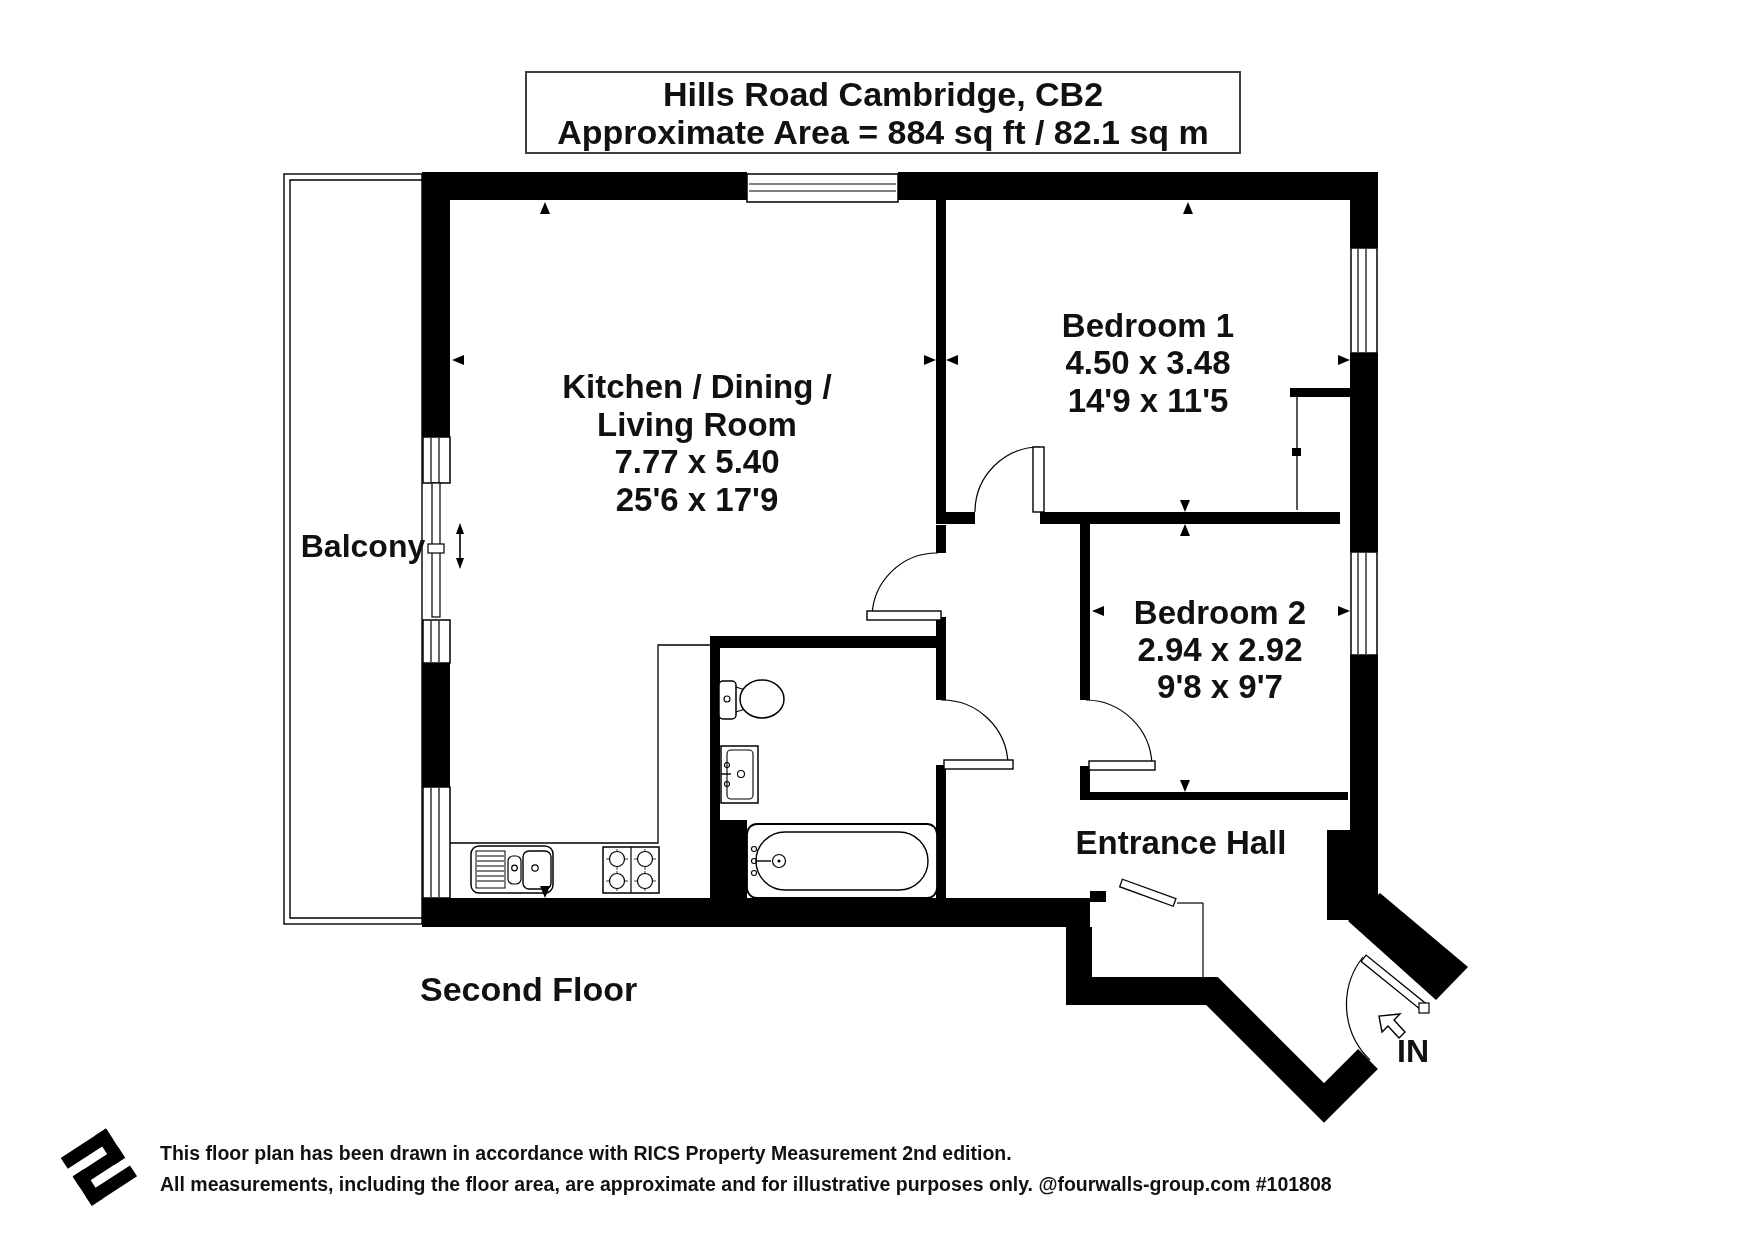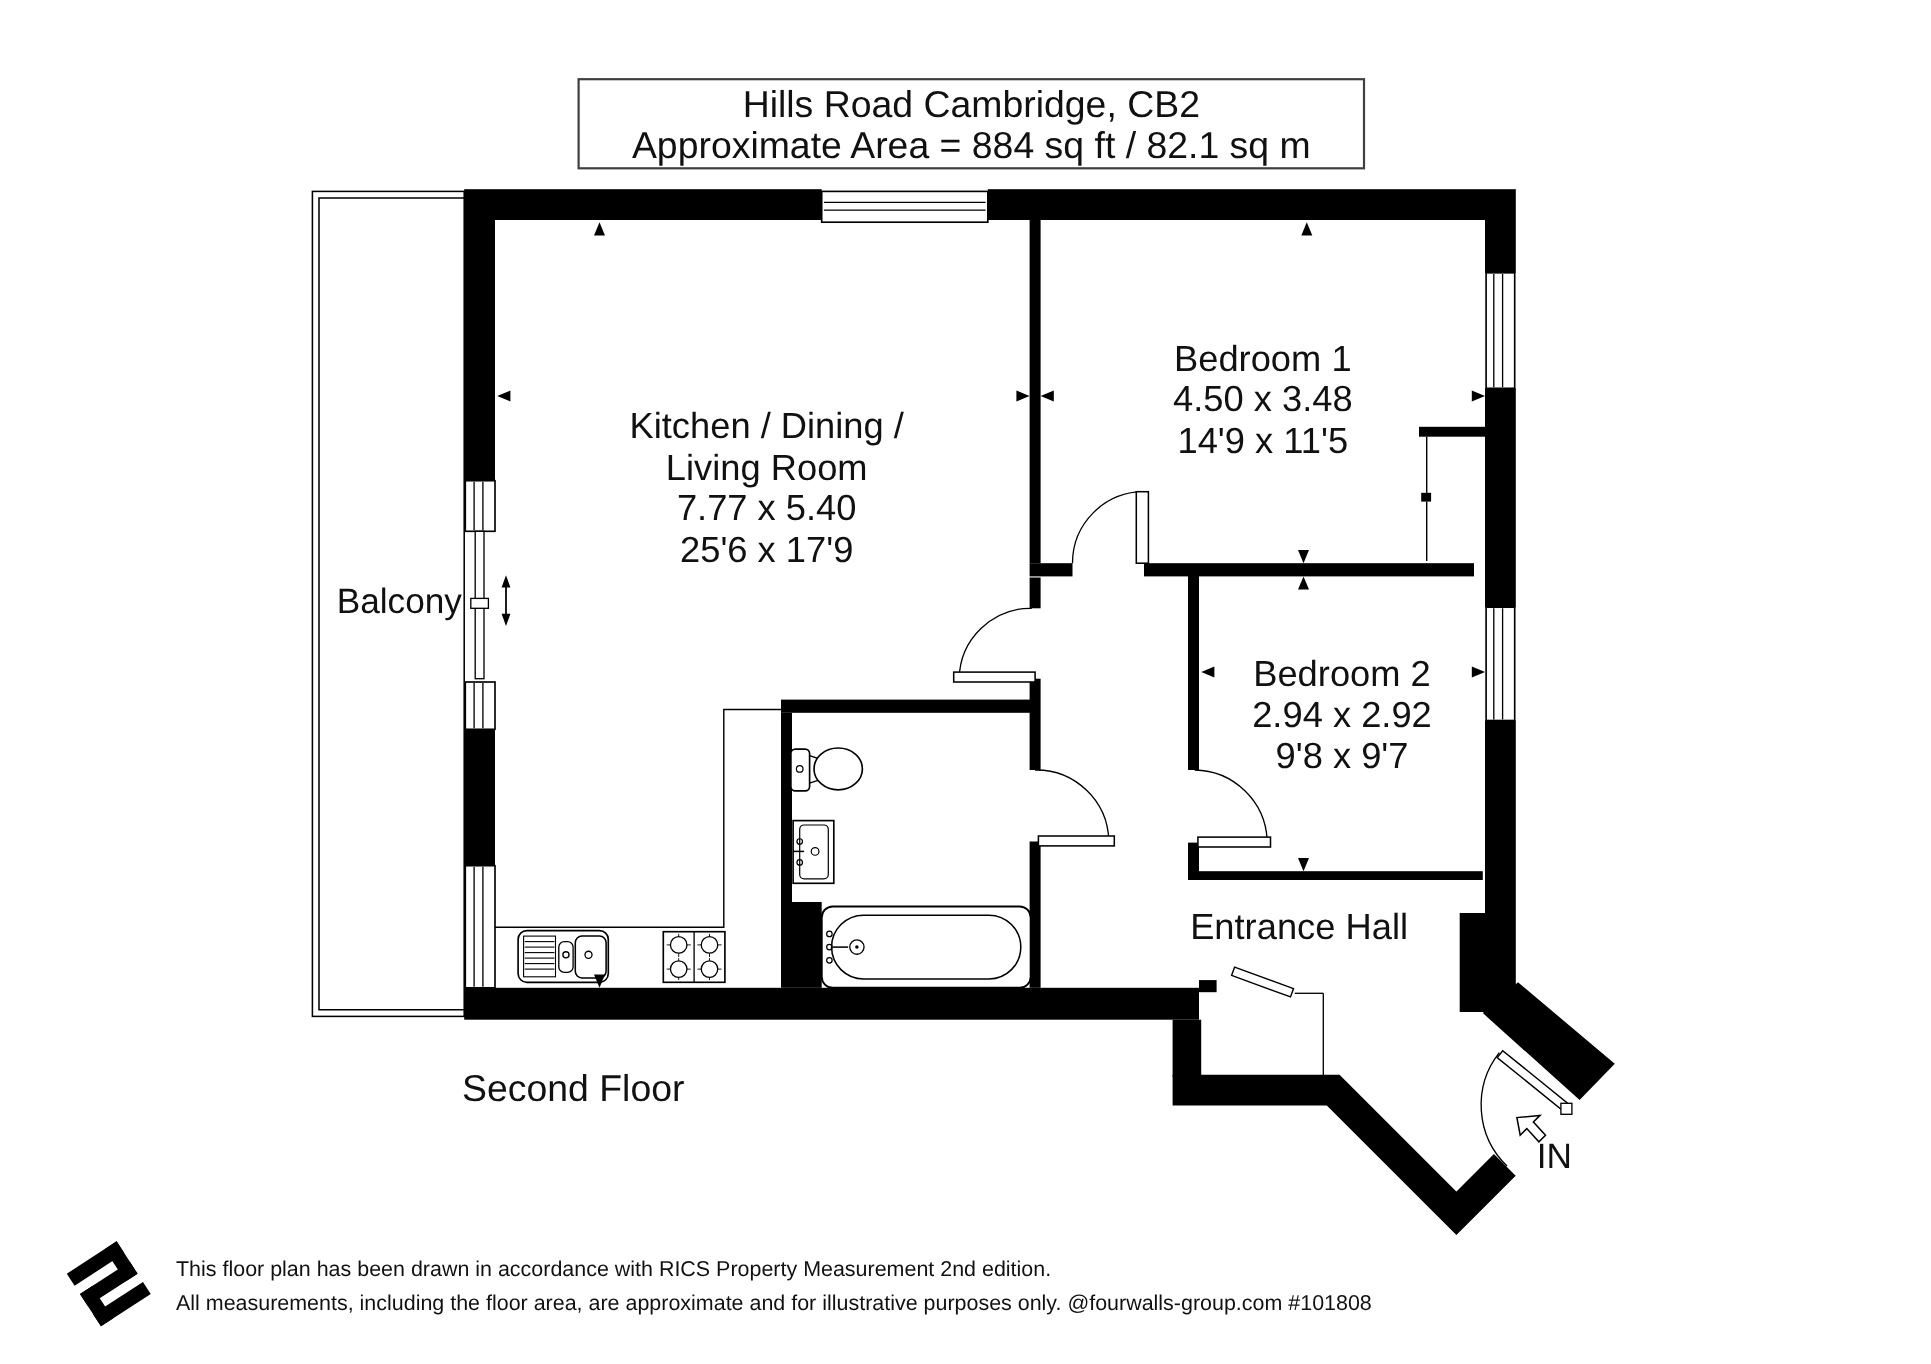--- a/index.html
+++ b/index.html
@@ -2,20 +2,21 @@
 <html><head>
 <meta charset="utf-8">
 <style>
   html,body { margin:0; padding:0; background:#ffffff; }
   .page {
     position:relative;
     width:1516px; height:1240px;
     background:#ffffff;
     font-family:"Liberation Sans", sans-serif;
     overflow:hidden;
+    font-weight:bold;
   }
   svg text {
     font-family:"Liberation Sans", sans-serif;
     fill:#111111;
   }
   .t-title   { font-size:34px; }
   .t-room    { font-size:33px; }
   .t-small   { font-size:32px; }
   .t-floor   { font-size:34px; }
   .t-footer  { font-size:19.5px; }

